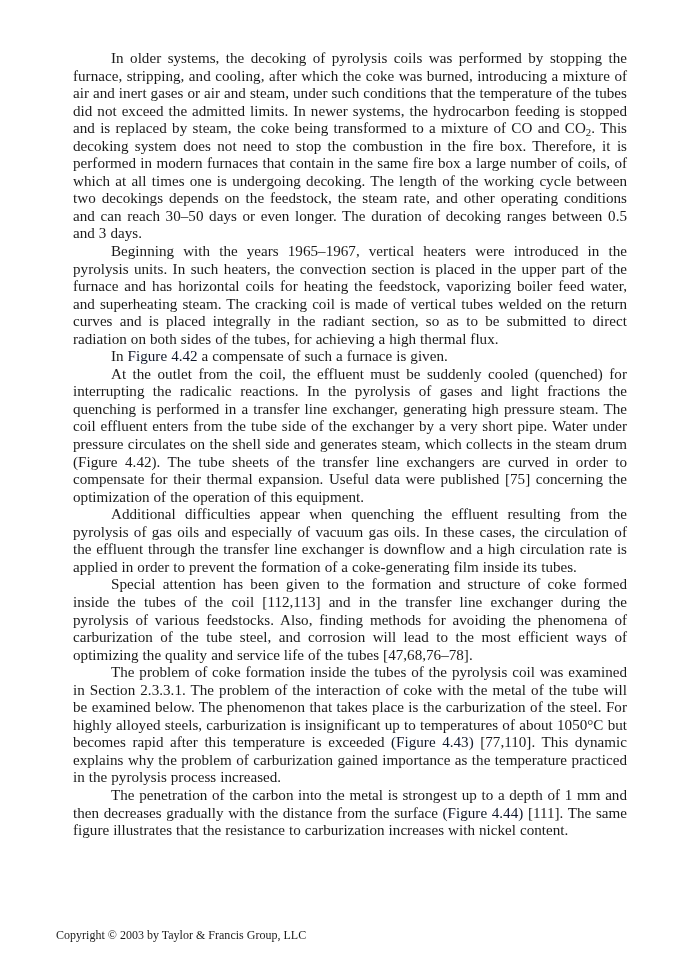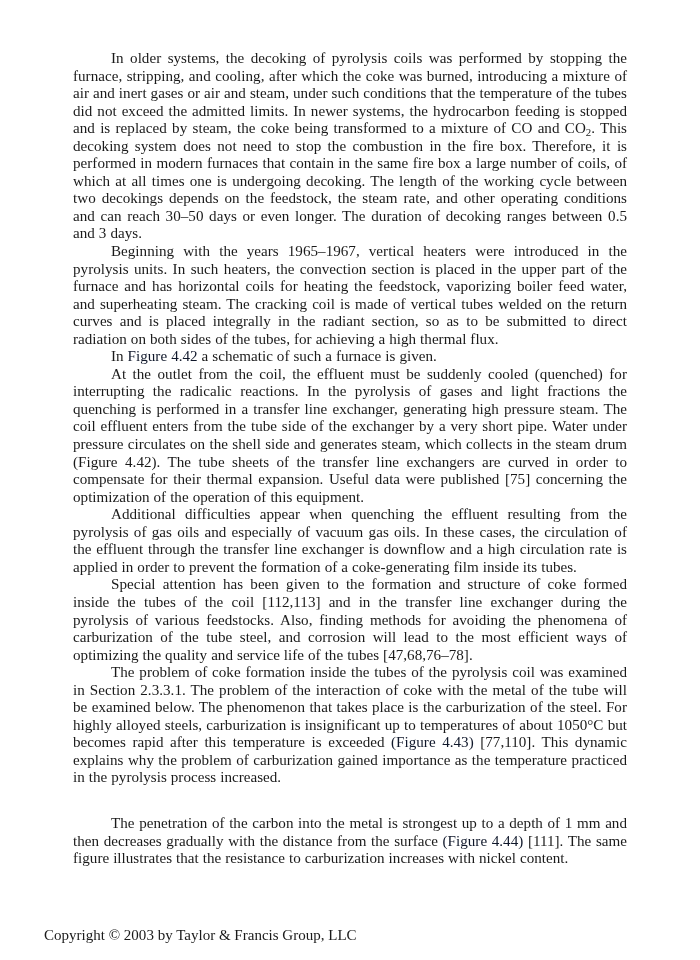--- a/index.html
+++ b/index.html
@@ -38,56 +38,55 @@
     line-height: 17.55px;
     hyphens: none;
     -webkit-hyphens: none;
     letter-spacing: 0.02px;
     word-spacing: 0.2px;
   }
 
   
   p.para:last-child {
     margin-bottom: 0;
-    margin-top: 28px;
   }
 
   .link {
     color: #0f172a;
   }
 
   .ital {
   }
 
   sub {
     font-size: 0.72em;
     line-height: 0;
     vertical-align: -0.26em;
   }
 
   .copyright {
     position: absolute;
-    left: 44px;
+    left: 56px;
     top: 928px;
-    font-size: 15px;
+    font-size: 12px;
     line-height: 14px;
     color: #1a1a1a;
     white-space: nowrap;
     letter-spacing: 0.01px;
   }
 </style>
 </head>
 <body>
 
 <div class="page">
 
   <div class="text-block">
       <p class="para"><span>In older systems, the decoking of pyrolysis coils was performed by stopping the furnace, stripping, and cooling, after which the coke was burned, introducing a mixture of air and inert gases or air and steam, under such conditions that the temperature of the tubes did not exceed the admitted limits. In newer systems, the hydrocarbon feeding is stopped and is replaced by steam, the coke being transformed to a mixture of CO and CO</span><sub>2</sub><span>. This decoking system does not need to stop the combustion in the fire box. Therefore, it is performed in modern furnaces that contain in the same fire box a large number of coils, of which at all times one is undergoing decoking. The length of the working cycle between two decokings depends on the feedstock, the steam rate, and other operating conditions and can reach 30–50 days or even longer. The duration of decoking ranges between 0.5 and 3 days.</span></p>
       <p class="para"><span>Beginning with the years 1965–1967, vertical heaters were introduced in the pyrolysis units. In such heaters, the convection section is placed in the upper part of the furnace and has horizontal coils for heating the feedstock, vaporizing boiler feed water, and superheating steam. The cracking coil is made of vertical tubes welded on the return curves and is placed integrally in the radiant section, so as to be submitted to direct radiation on both sides of the tubes, for achieving a high thermal flux.</span></p>
-      <p class="para"><span>In </span><span class="link">Figure 4.42</span><span> a schematic of such a furnace is given.</span></p>
+      <p class="para"><span>In </span><span class="link">Figure 4.42</span><span> a compensate of such a furnace is given.</span></p>
       <p class="para"><span>At the outlet from the coil, the effluent must be suddenly cooled (quenched) for interrupting the radicalic reactions. In the pyrolysis of gases and light fractions the quenching is performed in a </span><span class="ital">transfer line exchanger</span><span>, generating high pressure steam. The coil effluent enters from the tube side of the exchanger by a very short pipe. Water under pressure circulates on the shell side and generates steam, which collects in the steam drum (Figure 4.42). The tube sheets of the transfer line exchangers are curved in order to compensate for their thermal expansion. Useful data were published [75] concerning the optimization of the operation of this equipment.</span></p>
       <p class="para"><span>Additional difficulties appear when quenching the effluent resulting from the pyrolysis of gas oils and especially of vacuum gas oils. In these cases, the circulation of the effluent through the transfer line exchanger is downflow and a high circulation rate is applied in order to prevent the formation of a coke-generating film inside its tubes.</span></p>
       <p class="para"><span>Special attention has been given to the formation and structure of coke formed inside the tubes of the coil [112,113] and in the transfer line exchanger during the pyrolysis of various feedstocks. Also, finding methods for avoiding the phenomena of carburization of the tube steel, and corrosion will lead to the most efficient ways of optimizing the quality and service life of the tubes [47,68,76–78].</span></p>
       <p class="para"><span>The problem of coke formation inside the tubes of the pyrolysis coil was examined in Section 2.3.3.1. The problem of the interaction of coke with the metal of the tube will be examined below. The phenomenon that takes place is the carburization of the steel. For highly alloyed steels, carburization is insignificant up to temperatures of about 1050°C but becomes rapid after this temperature is exceeded </span><span class="link">(Figure 4.43)</span><span> [77,110]. This dynamic explains why the problem of carburization gained importance as the temperature practiced in the pyrolysis process increased.</span></p>
       <p class="para"><span>The penetration of the carbon into the metal is strongest up to a depth of 1 mm and then decreases gradually with the distance from the surface </span><span class="link">(Figure 4.44)</span><span> [111]. The same figure illustrates that the resistance to carburization increases with nickel content.</span></p>
     </div>
 
   <div class="copyright">Copyright © 2003 by Taylor &amp; Francis Group, LLC</div>
 
 </div>

